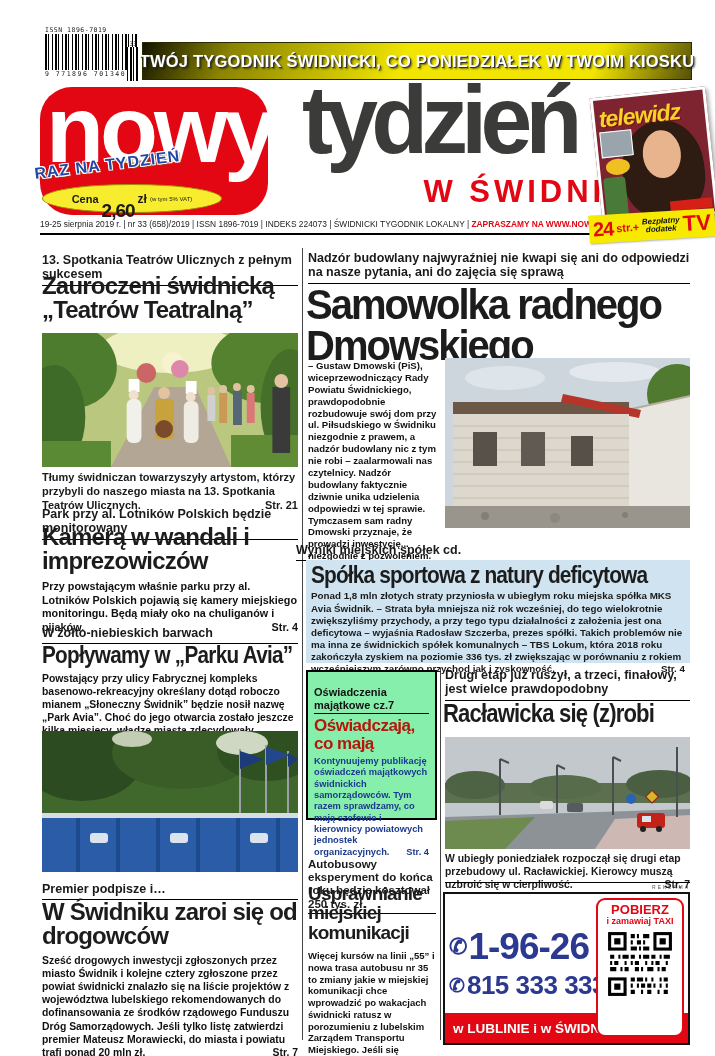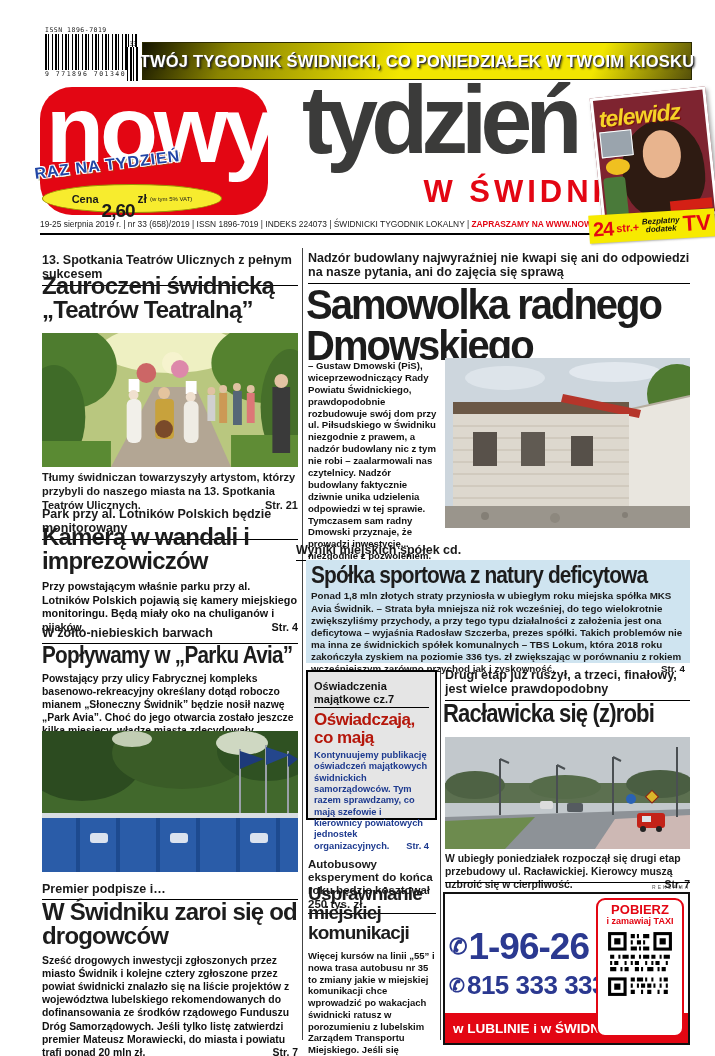--- a/index.html
+++ b/index.html
@@ -83,22 +83,22 @@
   #s-kicker{left:308px;top:251px;width:382px;}
   #s-hl{left:306px;top:283px;width:390px;font-size:40px;letter-spacing:-2px;line-height:.95;transform:scale(1,1.08);transform-origin:left top;}
   #s-body{left:308px;top:360px;width:130px;font-size:9.6px;line-height:1.24;}
   #s-photo{left:445px;top:358px;width:245px;height:170px;}
   
   #sp-kicker{left:296px;top:543px;width:382px;}
   #sp-box{left:306px;top:560px;width:384px;height:103px;background:#cfe4f0;padding:3px 5px;box-sizing:border-box;}
   #sp-hl{font-size:24px;letter-spacing:-1px;transform:scaleX(.87);transform-origin:left top;white-space:nowrap;}
   #sp-body{font-weight:700;font-size:9.8px;line-height:1.24;margin-top:3px;}
   
-  #y-box{left:306px;top:670px;width:131px;height:150px;background:#e5e5e5;border:2px solid #000;
-      padding:8px 6px;box-sizing:border-box;}
+  #y-box{left:306px;top:670px;width:131px;height:150px;background:#86efac;border:2px solid #000;
+      padding:14px 6px;box-sizing:border-box;}
   #y-kicker{font-weight:700;font-size:11px;line-height:1.15;border-bottom:1.5px solid #000;padding-bottom:2px;color:#111;}
   #y-hl{font-weight:800;font-size:17px;line-height:1.05;color:#b5170b;margin-top:3px;letter-spacing:-.5px;}
   #y-body{font-weight:700;font-size:9.3px;line-height:1.22;color:#1d3a8f;margin-top:3px;}
   #y-body .pref{color:#1d3a8f;}
   
   #ab-kicker{left:308px;top:830px;width:128px;margin-top:28px;}
   #ab-hl{left:308px;top:884px;width:128px;font-size:19px;}
   #ab-body{left:308px;top:950px;width:128px;font-size:9.5px;line-height:1.24;}
   #vline-mid{left:440px;top:668px;height:372px;}
   

